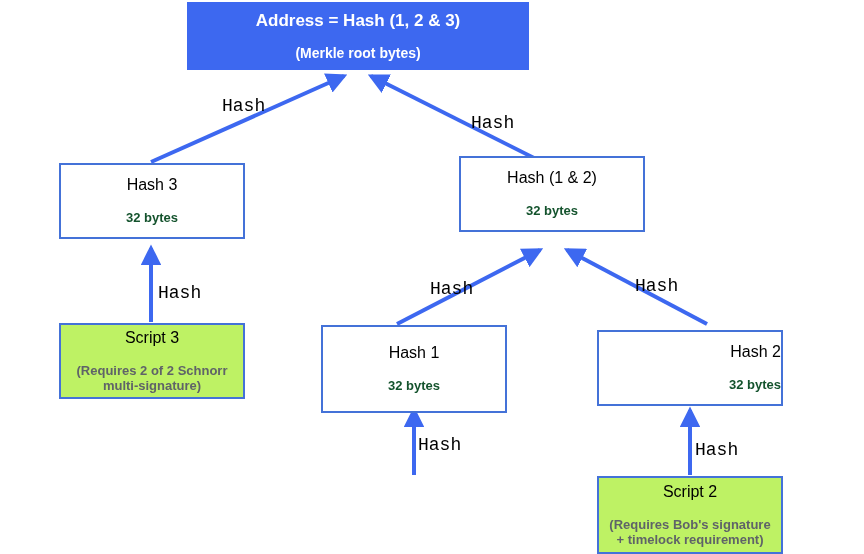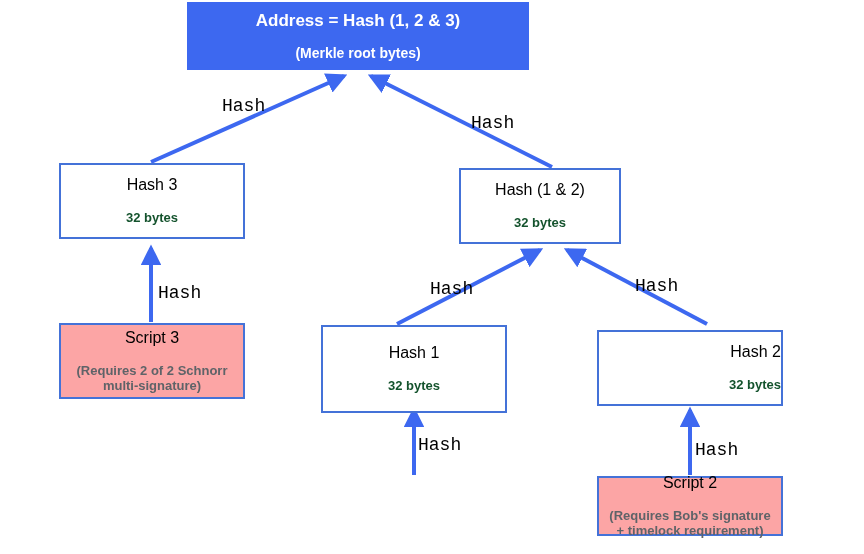--- a/index.html
+++ b/index.html
@@ -39,21 +39,21 @@
   }
   .node.root {
     background: #3d68f0;
     border: none;
   }
   .node.hashbox {
     background: #ffffff;
     border: 2px solid #4472d8;
   }
   .node.scriptbox {
-    background: #fca5a5;
+    background: #bef264;
     border: 2px solid #4472d8;
   }
   .node-title {
     font-size: 16px;
     color: #000000;
     font-weight: 400;
   }
   .node.root .node-title {
     font-size: 17px;
     color: #ffffff;
@@ -121,39 +121,39 @@
   <div class="node root" style="left:187px; top:2px; width:342px; height:68px;">
     <div class="node-title">Address = Hash (1, 2 &amp; 3)</div>
     <div class="node-sub">(Merkle root bytes)</div>
   </div>
 
   <div class="node hashbox" style="left:59px; top:163px; width:186px; height:76px;">
     <div class="node-title">Hash 3</div>
     <div class="node-sub">32 bytes</div>
   </div>
 
-  <div class="node hashbox" style="left:459px; top:168px; width:162px; height:76px;">
+  <div class="node hashbox" style="left:459px; top:156px; width:186px; height:76px;">
     <div class="node-title">Hash (1 &amp; 2)</div>
     <div class="node-sub">32 bytes</div>
   </div>
 
   <div class="node scriptbox" style="left:59px; top:323px; width:186px; height:76px;">
     <div class="node-title">Script 3</div>
     <div class="node-sub">(Requires 2 of 2 Schnorr multi-signature)</div>
   </div>
 
   <div class="node hashbox" style="left:321px; top:325px; width:186px; height:88px;">
     <div class="node-title">Hash 1</div>
     <div class="node-sub">32 bytes</div>
   </div>
 
   <div class="node hashbox" style="left:597px; top:330px; width:186px; height:76px;align-items:flex-end;">
     <div class="node-title">Hash 2</div>
     <div class="node-sub">32 bytes</div>
   </div>
 
 
-  <div class="node scriptbox" style="left:597px; top:476px; width:186px; height:60px;">
+  <div class="node scriptbox" style="left:597px; top:476px; width:186px; height:78px;">
     <div class="node-title">Script 2</div>
     <div class="node-sub">(Requires Bob's signature + timelock requirement)</div>
   </div>
 
 </div>
 
 </body></html>

